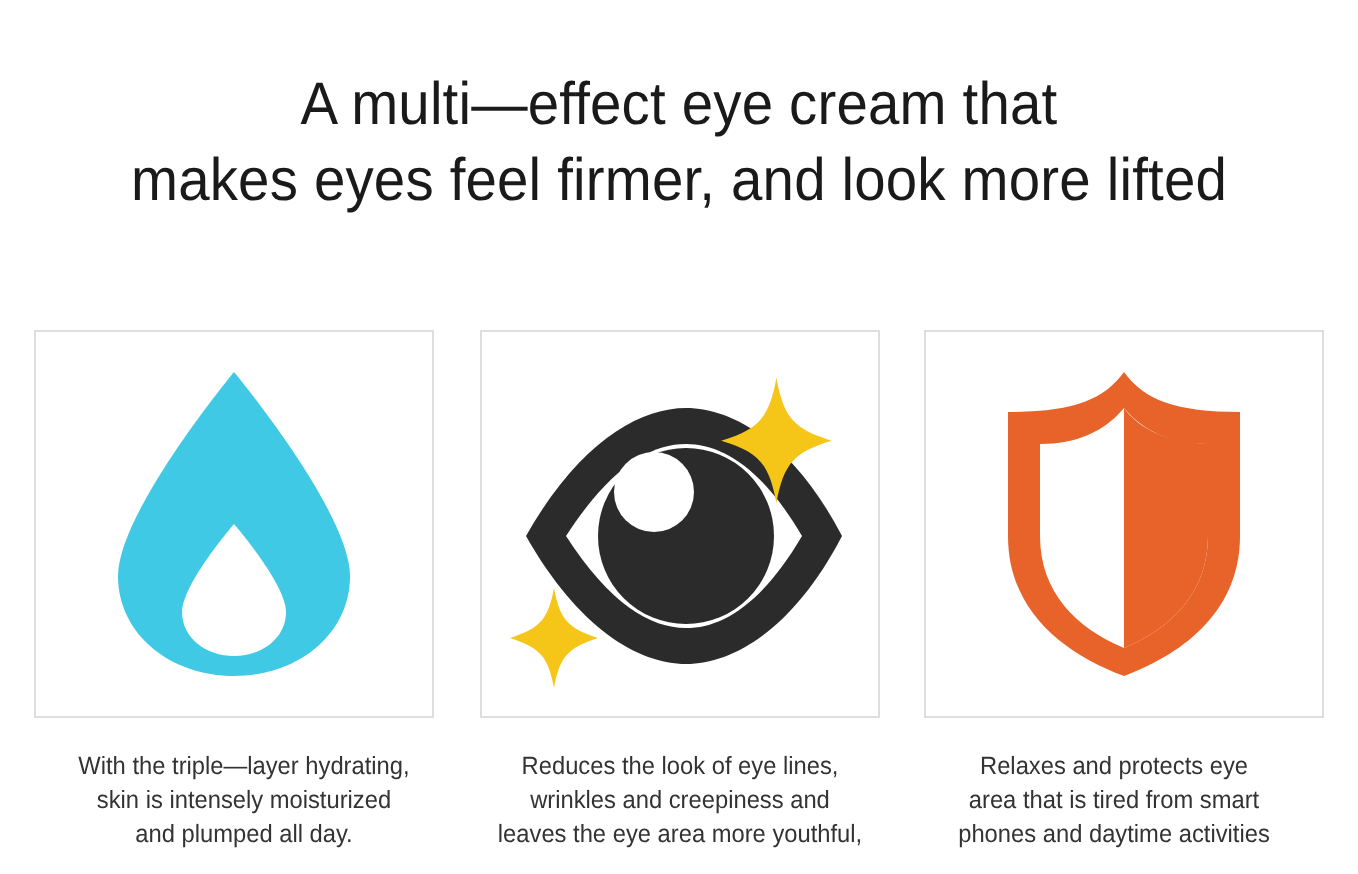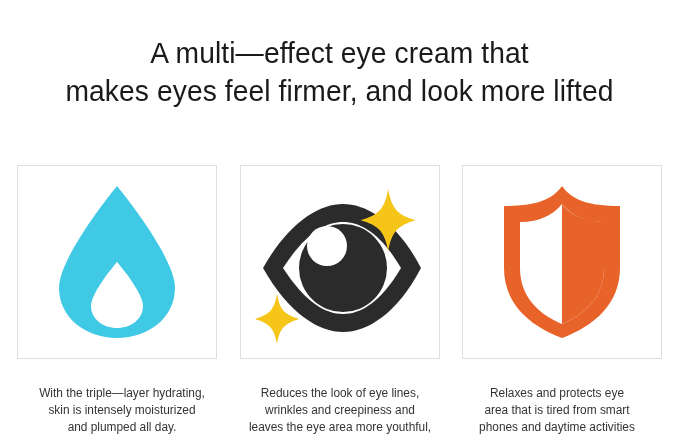--- a/index.html
+++ b/index.html
@@ -70,21 +70,21 @@
     display: flex;
     align-items: center;
     justify-content: center;
   }
   .panel svg { display: block; overflow: visible; }
 
   
   .captions {
     position: absolute;
     left: 17px;
-    top: 385px;
+    top: 375px;
     width: 645px;
     display: flex;
     justify-content: space-between;
     align-items: flex-end;
   }
   .caption {
     width: 210px;
     text-align: center;
     font-size: 12.5px;
     line-height: 17px;

